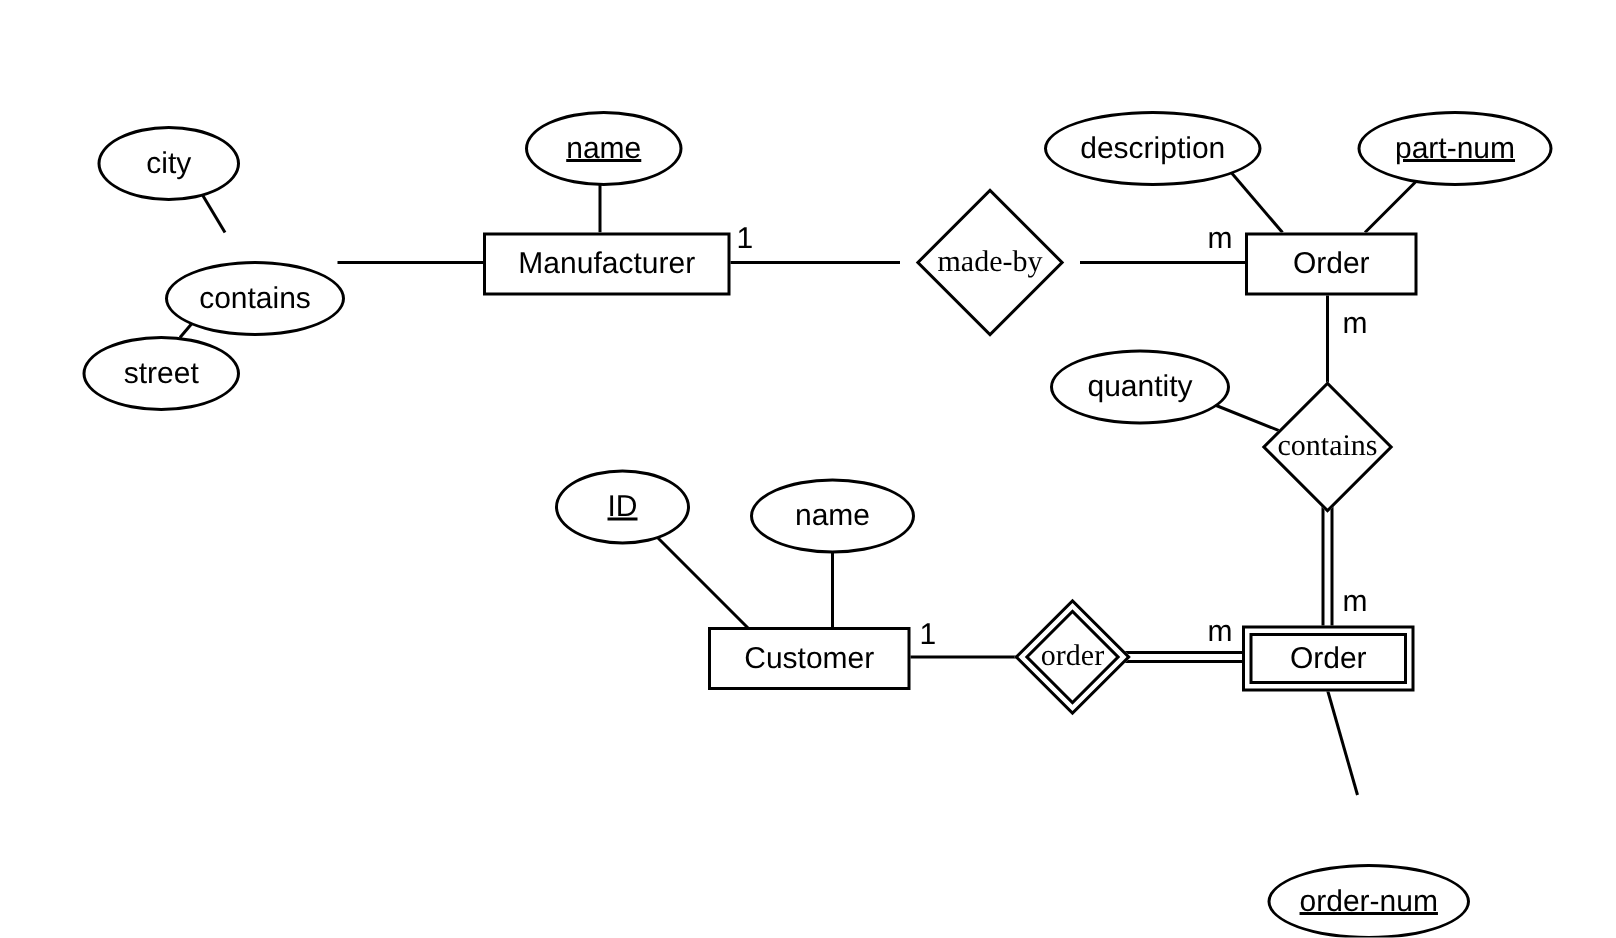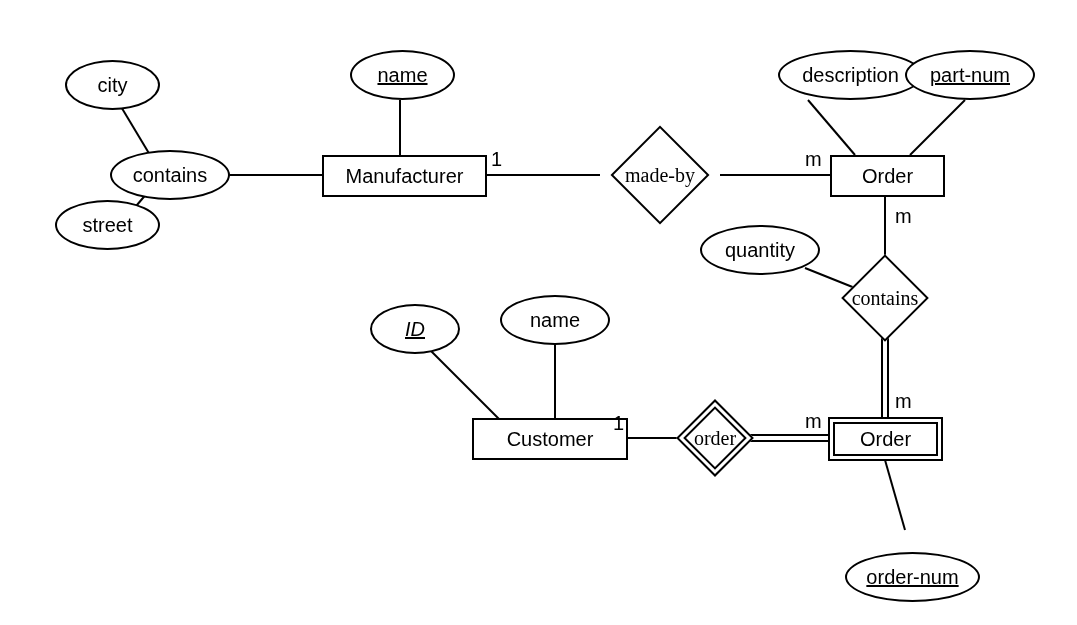--- a/index.html
+++ b/index.html
@@ -28,20 +28,21 @@
   .entity.weak::after {
     content: "";
     position: absolute;
     top: 3px; left: 3px; right: 3px; bottom: 3px;
     border: 2px solid #000;
     pointer-events: none;
   }
   .attr {
     border: 2px solid #000;
     border-radius: 50%;
+    margin-top: 24px;
   }
   .underline { text-decoration: underline; }
   .diamond {
     position: absolute;
     font-family: Liberation Serif, serif;
   }
   .diamond .outer, .diamond .inner {
     position: absolute;
     left: 50%; top: 50%;
     transform: translate(-50%, -50%) rotate(45deg);
@@ -116,46 +117,46 @@
 </div>
 <div class="shape attr" style="left:55px; top:200px; width:105px; height:50px;">
   <span>street</span>
 </div>
 <div class="shape attr" style="left:110px; top:150px; width:120px; height:50px;">
   <span>contains</span>
 </div>
 <div class="shape attr" style="left:350px; top:50px; width:105px; height:50px;">
   <span class="underline">name</span>
 </div>
-<div class="shape attr" style="left:778px; top:50px; width:145px; height:50px;">
+<div class="shape attr" style="left:696px; top:50px; width:145px; height:50px;">
   <span>description</span>
 </div>
 <div class="shape attr" style="left:905px; top:50px; width:130px; height:50px;">
   <span class="underline">part-num</span>
 </div>
-<div class="shape attr" style="left:700px; top:225px; width:120px; height:50px;">
+<div class="shape attr" style="left:700px; top:209px; width:120px; height:50px;">
   <span>quantity</span>
 </div>
-<div class="shape attr" style="left:370px; top:304px; width:90px; height:50px;font-style:italic;">
+<div class="shape attr" style="left:370px; top:289px; width:90px; height:50px;">
   <span class="underline">ID</span>
 </div>
 <div class="shape attr" style="left:500px; top:295px; width:110px; height:50px;">
   <span>name</span>
 </div>
 <div class="shape attr" style="left:845px; top:552px; width:135px; height:50px;">
   <span class="underline">order-num</span>
 </div>
 
 <div class="shape entity" style="left:322px; top:155px; width:165px; height:42px;">
   <span>Manufacturer</span>
 </div>
 <div class="shape entity" style="left:830px; top:155px; width:115px; height:42px;">
   <span>Order</span>
 </div>
-<div class="shape entity" style="left:472px; top:418px; width:156px; height:42px;">
+<div class="shape entity" style="left:472px; top:418px; width:135px; height:42px;">
   <span>Customer</span>
 </div>
 <div class="shape entity weak" style="left:828px; top:417px; width:115px; height:44px;">
   <span>Order</span>
 </div>
 
 <div class="diamond" style="left:600px; top:150px; width:120px; height:50px;">
   <div class="outer" style="width:70px; height:70px;"></div>
   <span class="label">made-by</span>
 </div>

